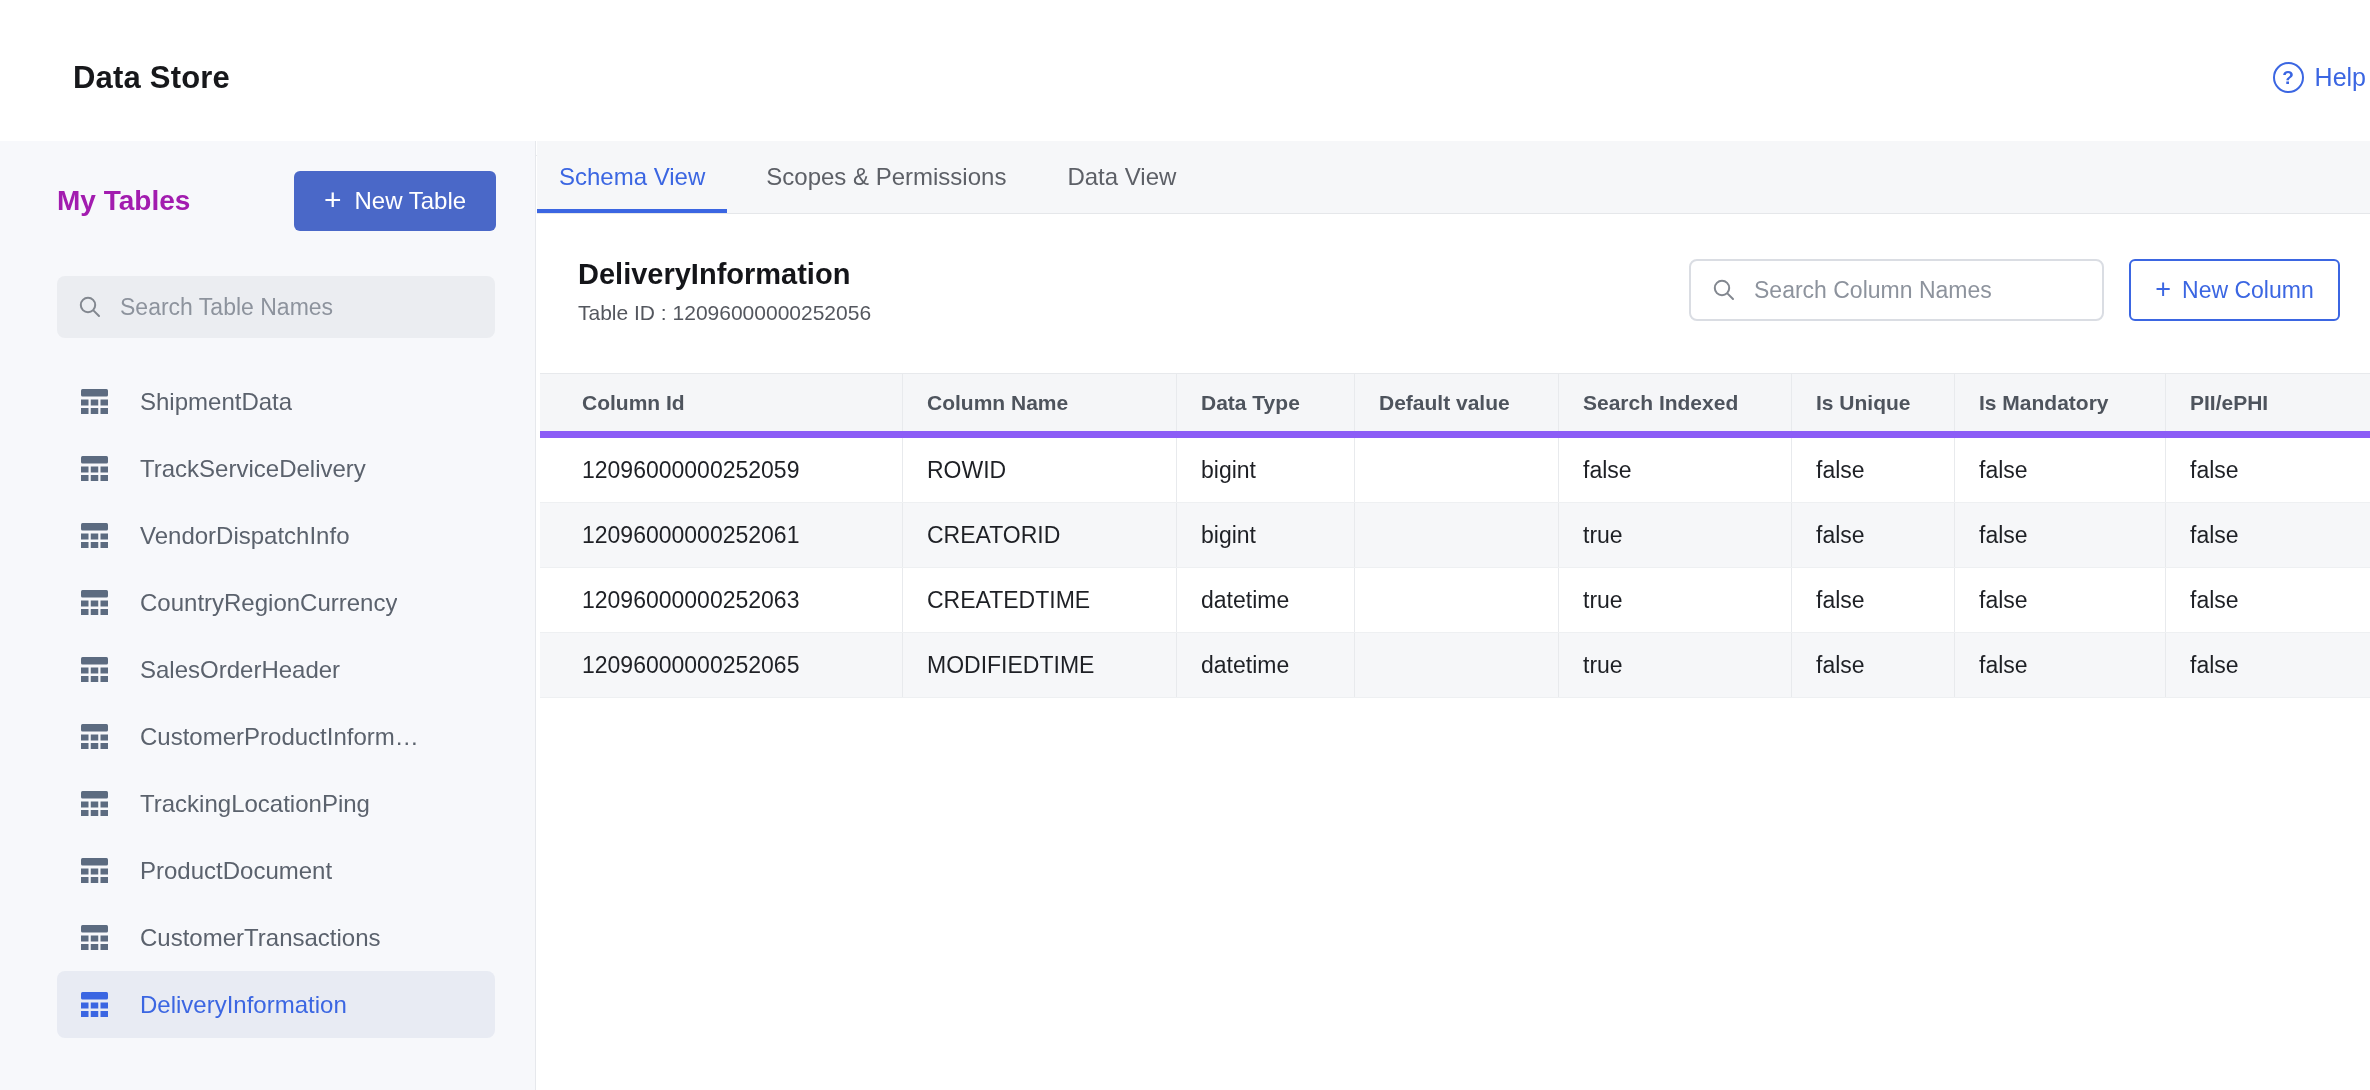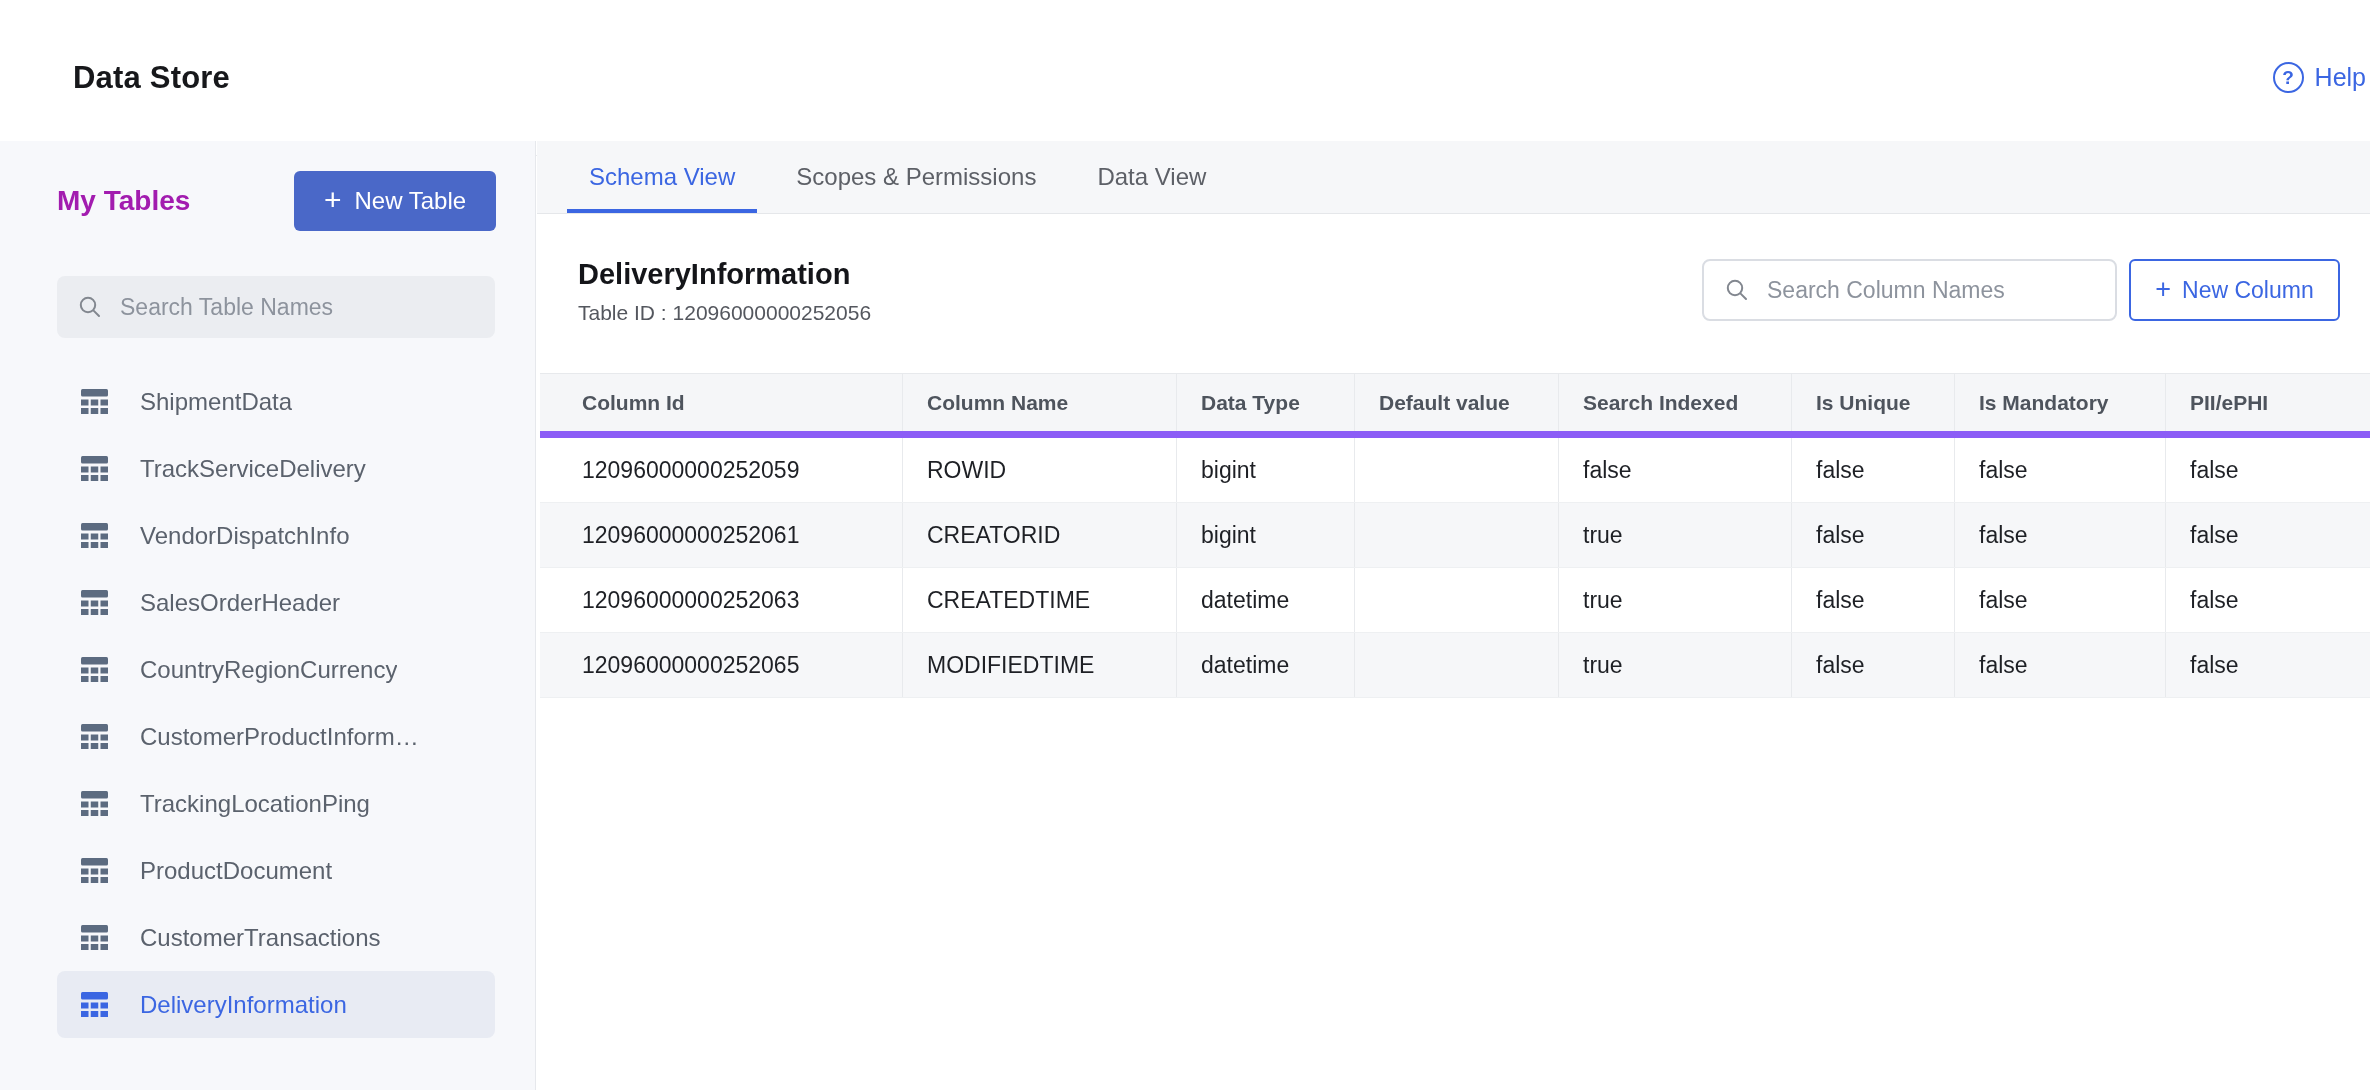--- a/index.html
+++ b/index.html
@@ -37,30 +37,30 @@
   .side-item{display:flex;align-items:center;height:67px;padding-left:24px;width:438px;
     border-radius:8px;cursor:pointer;color:#5b626d}
   .side-item .t-icon{color:#5c6b80;display:flex}
   .side-item .side-label{margin-left:32px;font-size:24px;white-space:nowrap;overflow:hidden}
   .side-item.selected{background:#e8ebf3;color:var(--accent)}
   .side-item.selected .t-icon{color:var(--accent)}
 
   
   .main{position:absolute;left:537px;top:141px;width:1833px;height:949px;background:#fff}
   .tabbar{height:73px;background:#f6f7f9;border-bottom:1px solid #e5e7ea;display:flex;
-    align-items:stretch;padding-left:30px}
+    align-items:stretch;}
   .tab{display:flex;align-items:center;padding:4px 22px 0 22px;margin-right:17px;font-size:24px;
     color:#5d6067;cursor:pointer;border-bottom:4px solid transparent}
   .tab.active{color:var(--accent);border-bottom-color:var(--accent)}
 
   .content-head{position:relative;height:159px}
   .head-left{position:absolute;left:41px;top:44px}
   .table-name{font-size:29px;font-weight:700;color:#141519}
   .table-id{margin-top:10px;font-size:21px;color:#54575e}
-  .head-right{position:absolute;right:30px;top:45px;display:flex;align-items:center;gap:12px}
+  .head-right{position:absolute;right:30px;top:45px;display:flex;align-items:center;gap:25px}
   .col-search{width:415px;height:62px;background:#fff;border:2px solid #dadde3;border-radius:8px}
   .new-col-btn{width:211px;height:62px;border:2px solid var(--accent);border-radius:6px;background:#fff;
     color:var(--accent);display:flex;align-items:center;justify-content:center;gap:11px;cursor:pointer}
   .new-col-btn .plus{font-size:27px;margin-top:-2px}
   .new-col-btn .lbl{font-size:23px}
 
   
   .schema-table{margin-left:3px;width:1830px;border-top:1px solid #e7e9ec}
   .tr{display:flex;width:1830px}
   .tr.head{height:64px;background:#f5f6f8;border-bottom:7px solid #8b5cf6}
@@ -155,35 +155,35 @@
             <svg width="27" height="25" viewBox="0 0 27 25" fill="currentColor">
               <rect x="0" y="0" width="27" height="7.5" rx="1.5"></rect>
               <rect x="0" y="10.5" width="7.5" height="6"></rect>
               <rect x="9.75" y="10.5" width="7.5" height="6"></rect>
               <rect x="19.5" y="10.5" width="7.5" height="6"></rect>
               <rect x="0" y="19" width="7.5" height="6"></rect>
               <rect x="9.75" y="19" width="7.5" height="6"></rect>
               <rect x="19.5" y="19" width="7.5" height="6"></rect>
             </svg>
           </span>
+          <span class="side-label">CountryRegionCurrency</span>
+        </div>
+        <div class="side-item">
+          <span class="t-icon">
+            <svg width="27" height="25" viewBox="0 0 27 25" fill="currentColor">
+              <rect x="0" y="0" width="27" height="7.5" rx="1.5"></rect>
+              <rect x="0" y="10.5" width="7.5" height="6"></rect>
+              <rect x="9.75" y="10.5" width="7.5" height="6"></rect>
+              <rect x="19.5" y="10.5" width="7.5" height="6"></rect>
+              <rect x="0" y="19" width="7.5" height="6"></rect>
+              <rect x="9.75" y="19" width="7.5" height="6"></rect>
+              <rect x="19.5" y="19" width="7.5" height="6"></rect>
+            </svg>
+          </span>
           <span class="side-label">SalesOrderHeader</span>
-        </div>
-        <div class="side-item">
-          <span class="t-icon">
-            <svg width="27" height="25" viewBox="0 0 27 25" fill="currentColor">
-              <rect x="0" y="0" width="27" height="7.5" rx="1.5"></rect>
-              <rect x="0" y="10.5" width="7.5" height="6"></rect>
-              <rect x="9.75" y="10.5" width="7.5" height="6"></rect>
-              <rect x="19.5" y="10.5" width="7.5" height="6"></rect>
-              <rect x="0" y="19" width="7.5" height="6"></rect>
-              <rect x="9.75" y="19" width="7.5" height="6"></rect>
-              <rect x="19.5" y="19" width="7.5" height="6"></rect>
-            </svg>
-          </span>
-          <span class="side-label">CountryRegionCurrency</span>
         </div>
         <div class="side-item">
           <span class="t-icon">
             <svg width="27" height="25" viewBox="0 0 27 25" fill="currentColor">
               <rect x="0" y="0" width="27" height="7.5" rx="1.5"></rect>
               <rect x="0" y="10.5" width="7.5" height="6"></rect>
               <rect x="9.75" y="10.5" width="7.5" height="6"></rect>
               <rect x="19.5" y="10.5" width="7.5" height="6"></rect>
               <rect x="0" y="19" width="7.5" height="6"></rect>
               <rect x="9.75" y="19" width="7.5" height="6"></rect>

